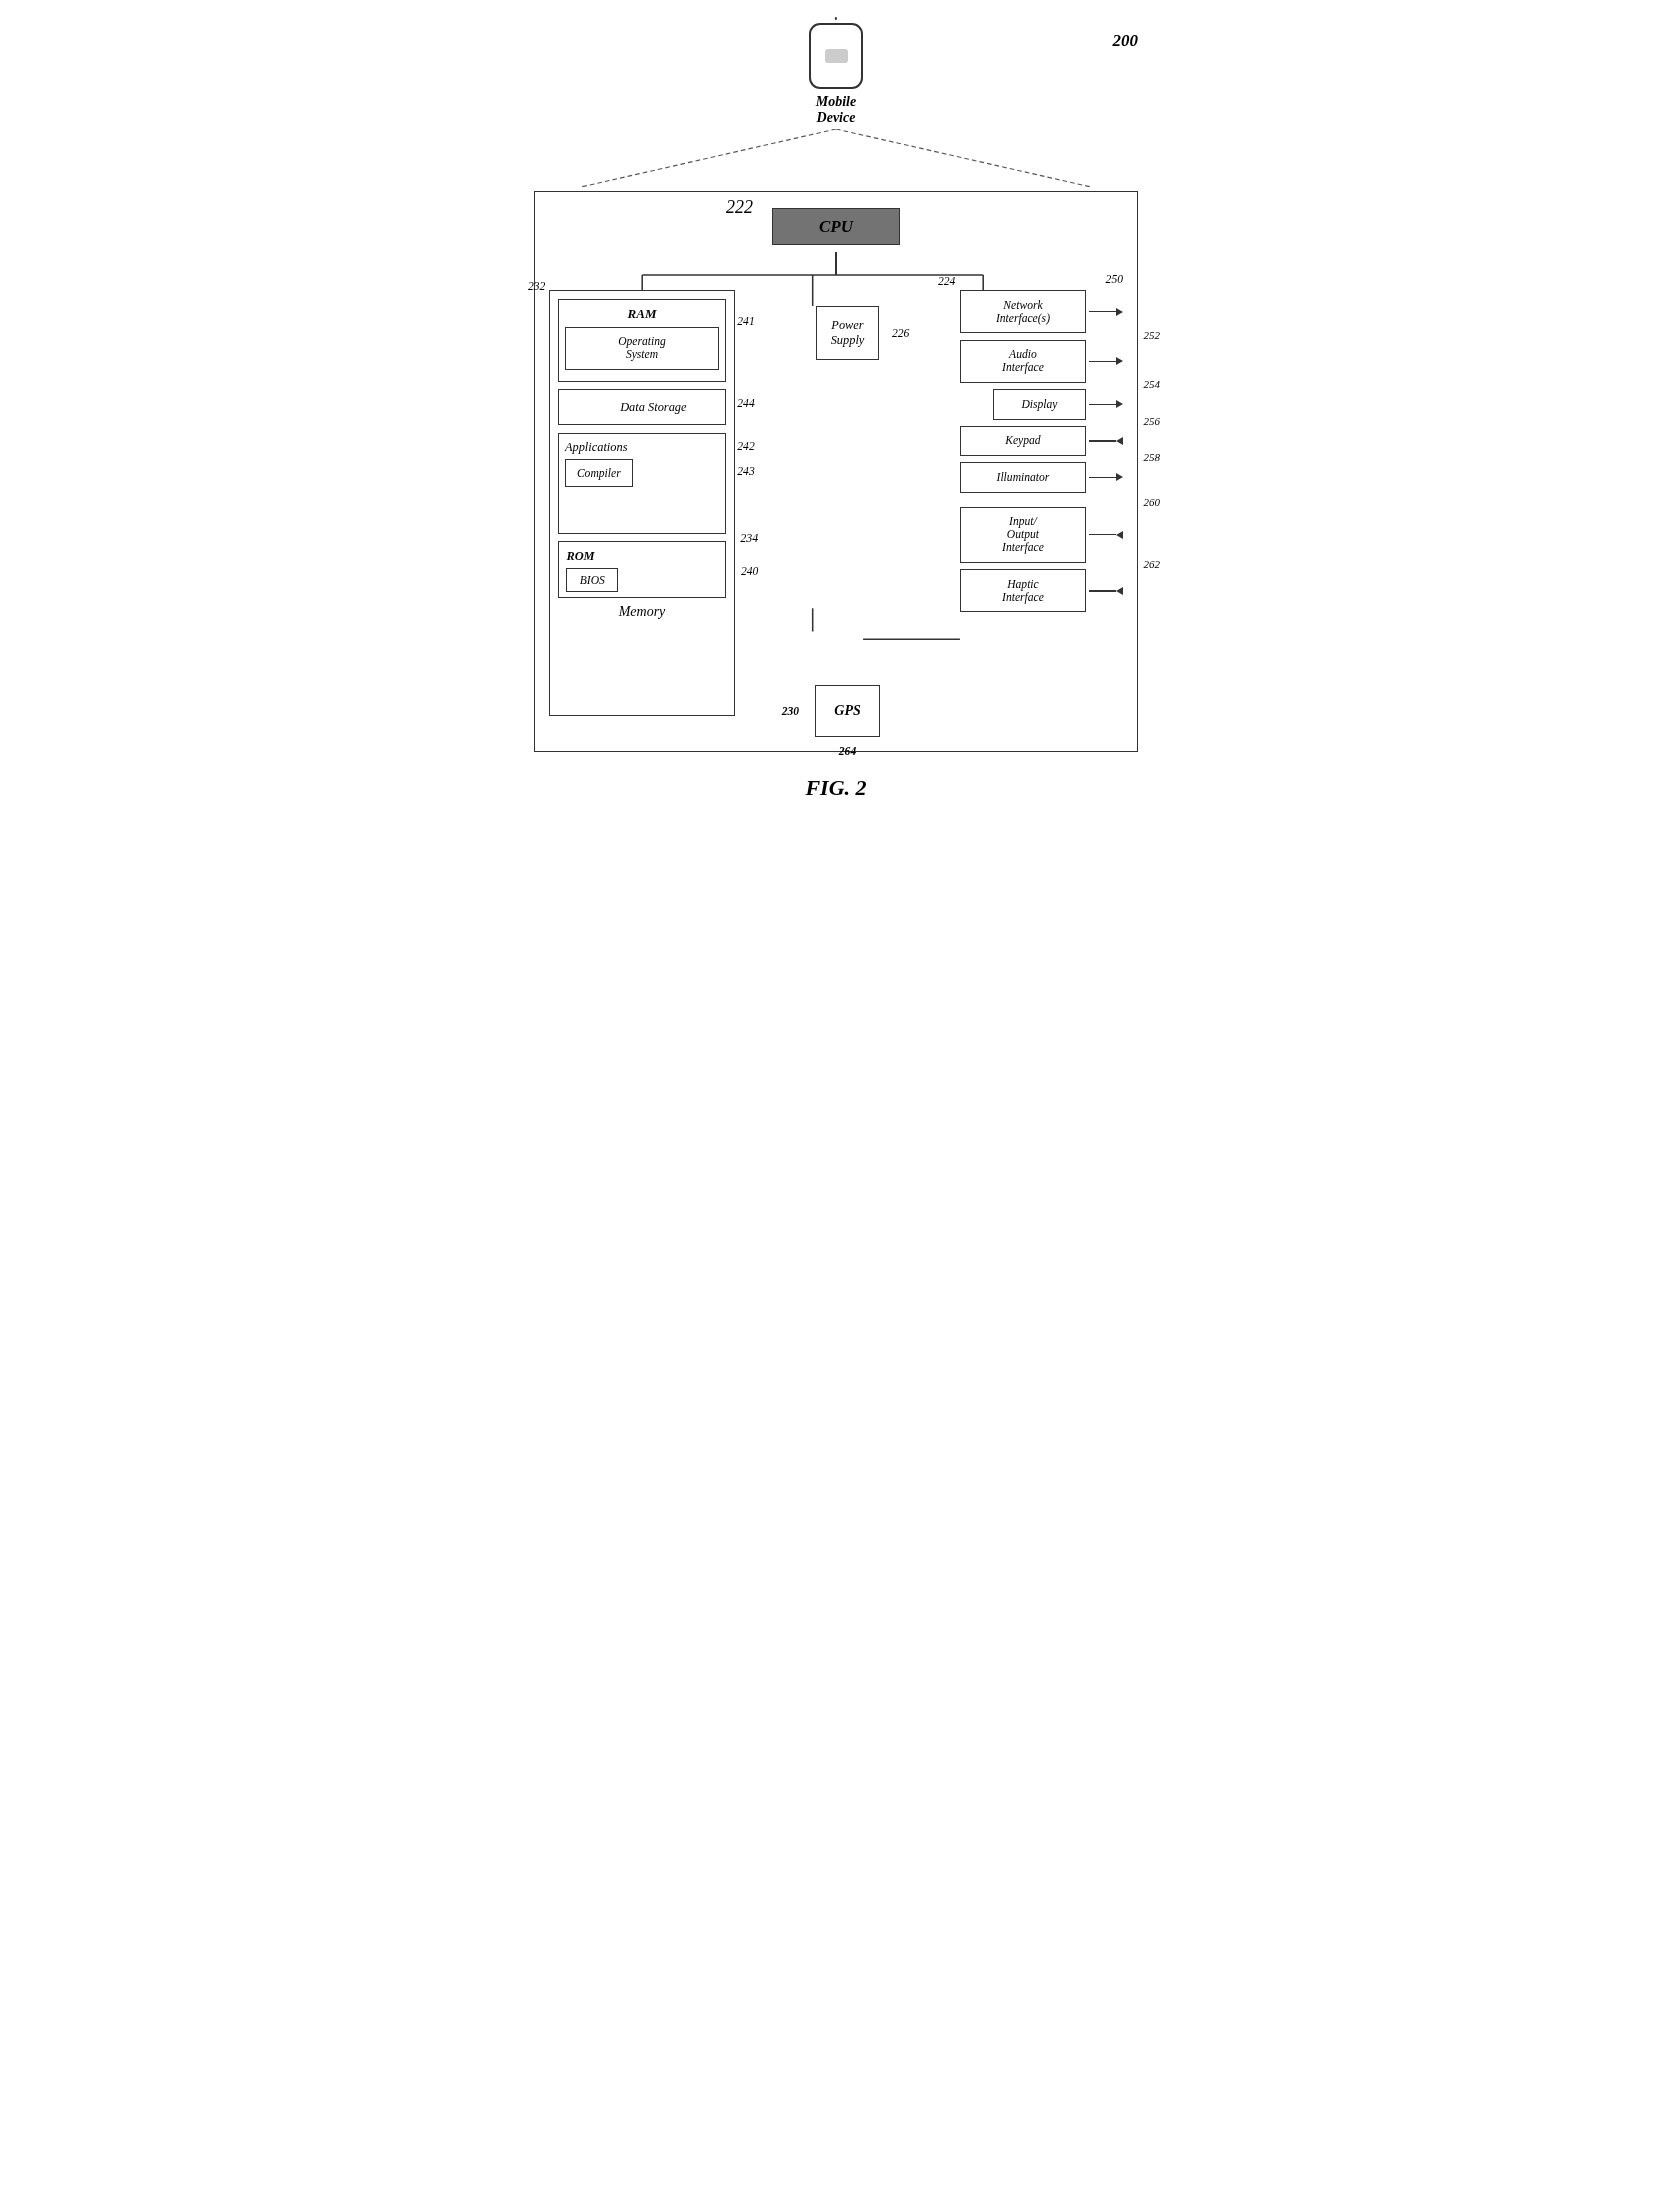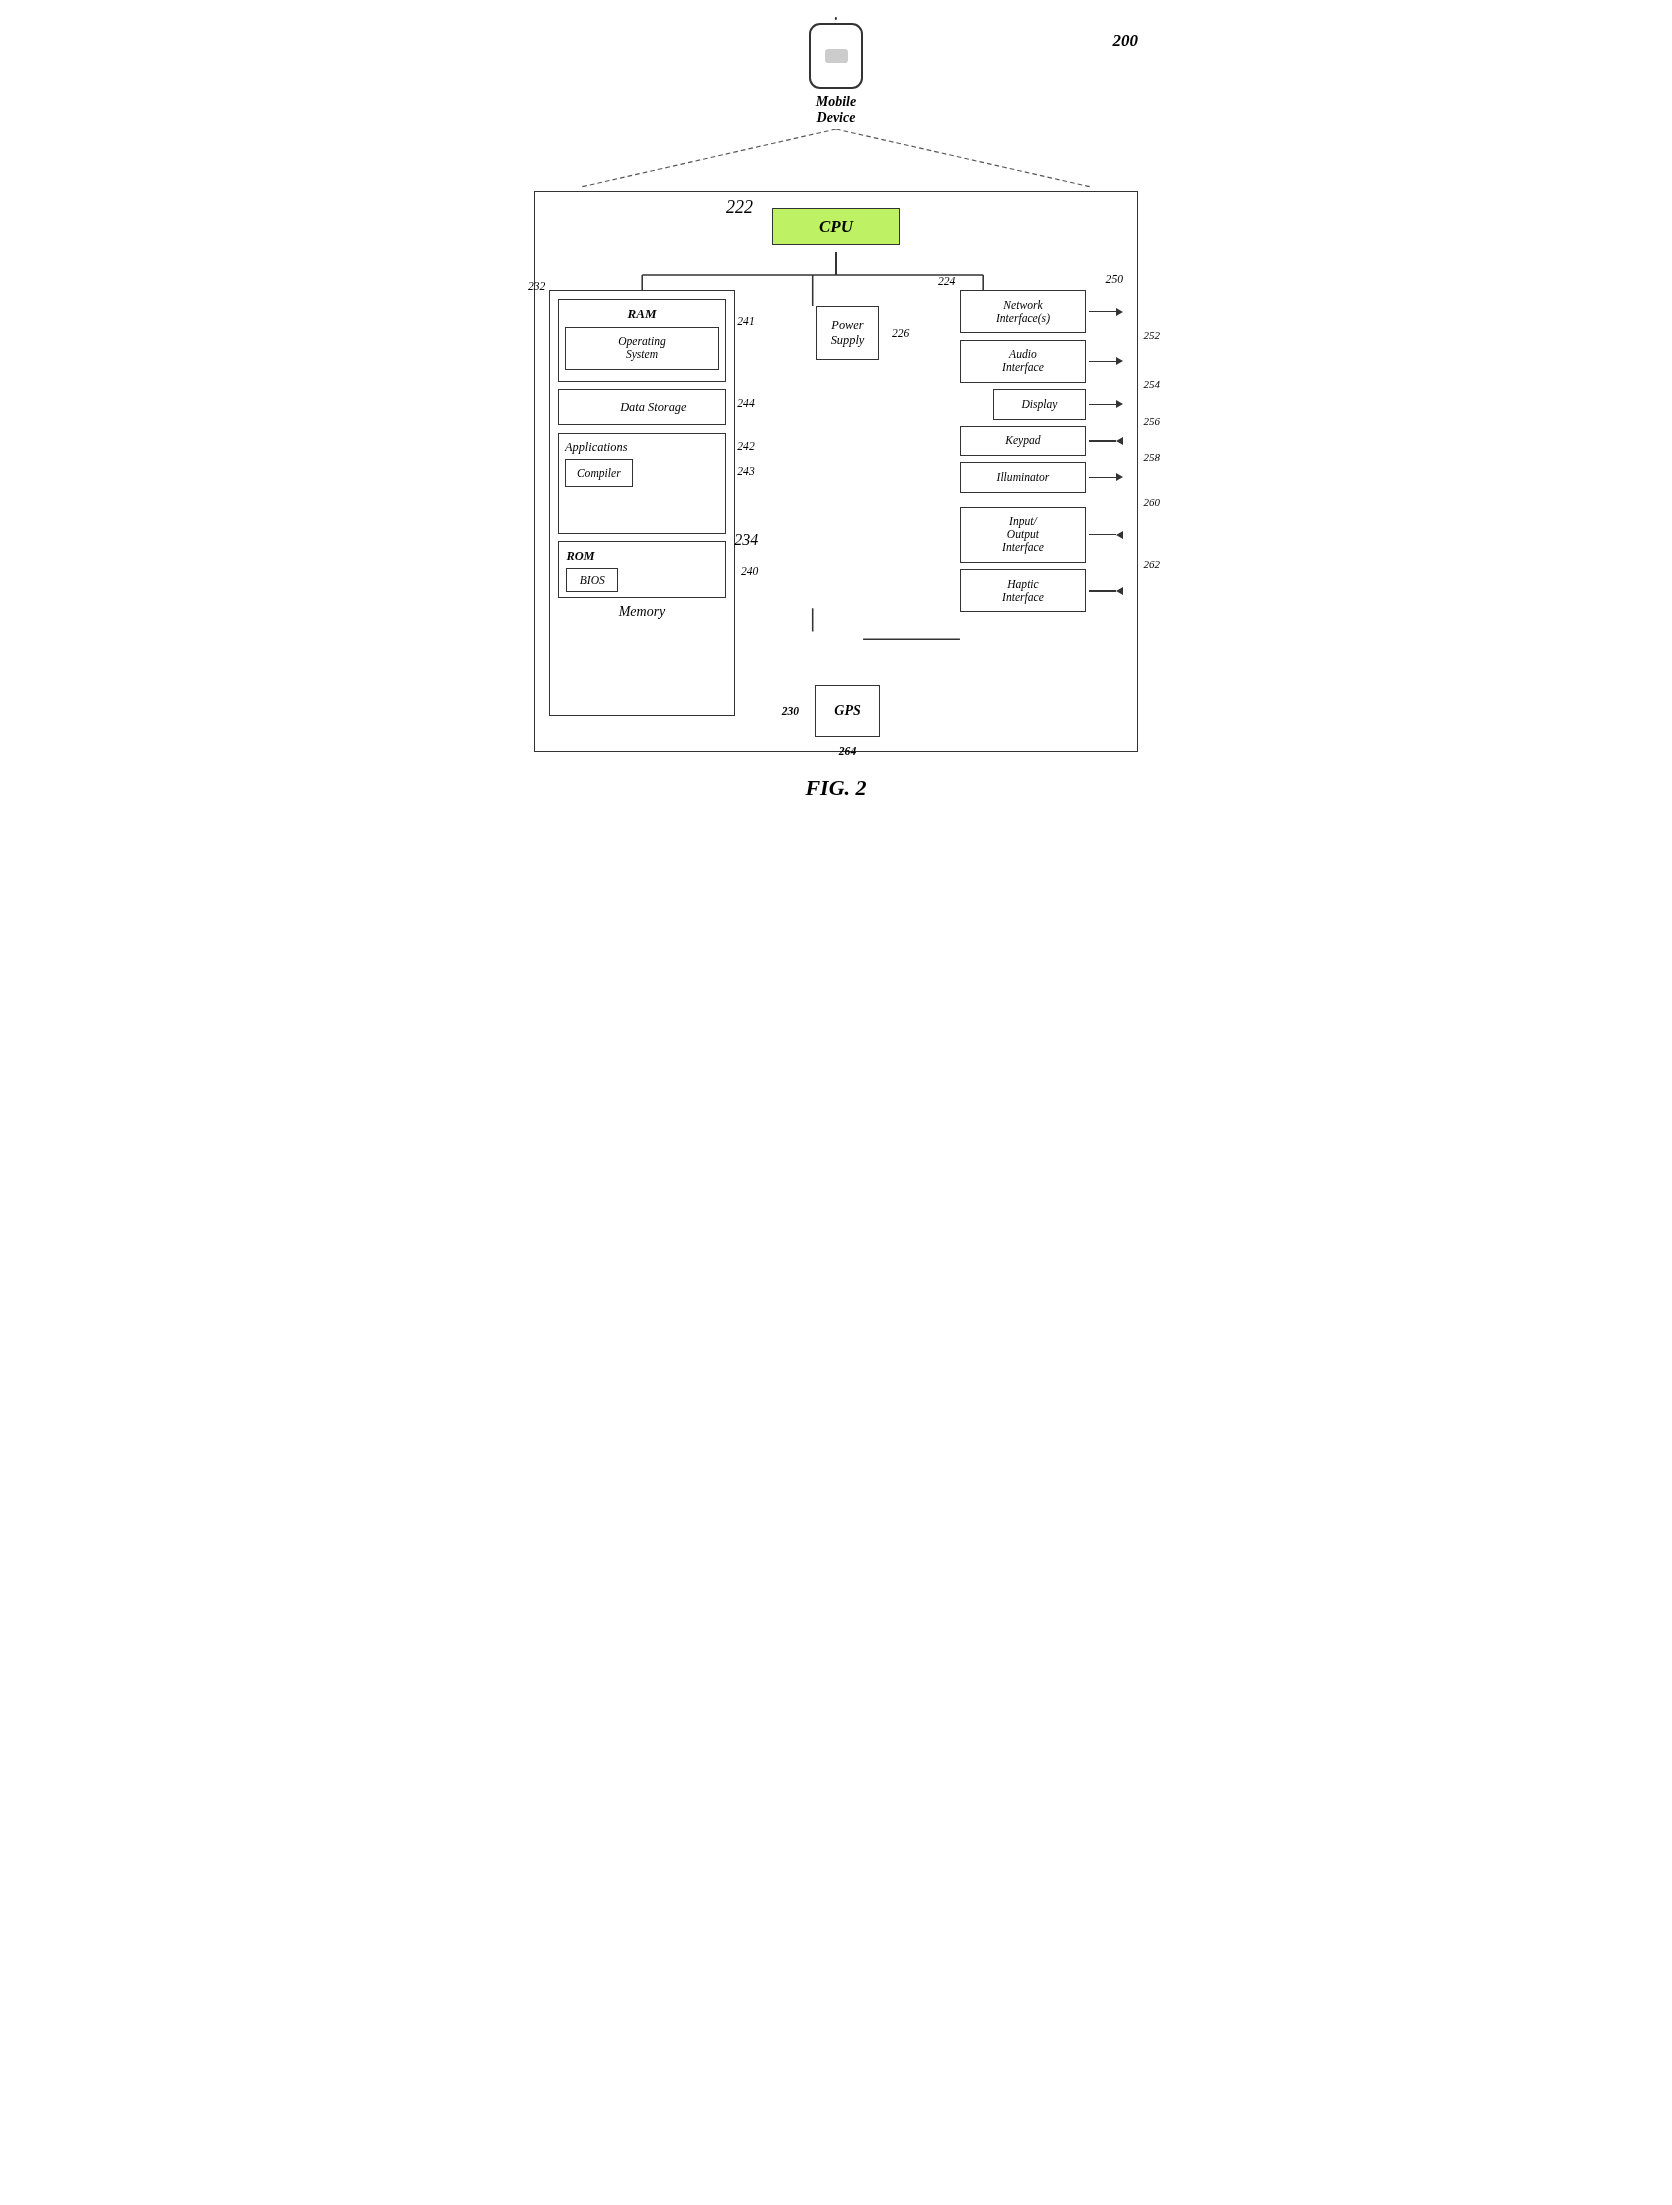--- a/index.html
+++ b/index.html
@@ -94,21 +94,21 @@
       margin-bottom: 6.2px;
       position: relative;
     }
 
     .cpu-block {
       border: 1.5px solid #333;
       padding: 7.7px 46px;
       font-style: italic;
       font-size: 17px;
       font-weight: bold;
-      background: #bef264;
+      background: #737373;
       position: relative;
     }
 
     .label-222 {
       position: absolute;
       left: -46px;
       top: -11px;
       font-style: italic;
       font-size: 18px;
     }
@@ -264,21 +264,21 @@
       font-style: italic;
       font-size: 11.6px;
       display: inline-block;
     }
 
     .label-234 {
       position: absolute;
       right: -33px;
       top: -11px;
       font-style: italic;
-      font-size: 16px;
+      font-size: 12px;
     }
 
     .label-240 {
       position: absolute;
       right: -33px;
       top: 23px;
       font-style: italic;
       font-size: 11.6px;
     }
 

